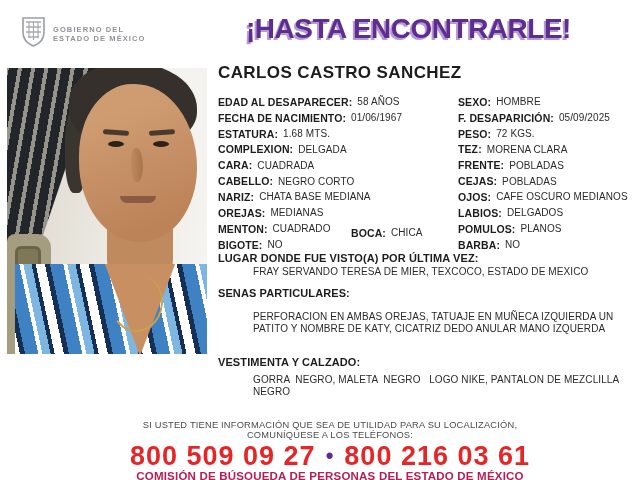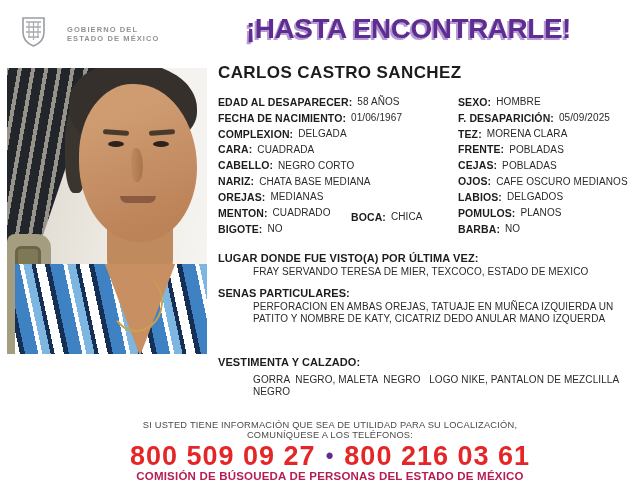--- a/index.html
+++ b/index.html
@@ -1,21 +1,21 @@
 <!DOCTYPE html>
 <html><head>
 <meta charset="utf-8">
 <style>
   * { margin:0; padding:0; box-sizing:border-box; }
   html,body { background:#ffffff; }
   body { font-family:"Liberation Sans", sans-serif; }
   .poster { position:relative; width:640px; height:480px; background:#ffffff; overflow:hidden; }
 
   
-  .logo { position:absolute; left:20px; top:16px; display:flex; align-items:center; gap:20px; }
+  .logo { position:absolute; left:20px; top:16px; display:flex; align-items:center; gap:6px; }
   .logo-text { font-size:7.5px; font-weight:bold; color:#8f9296; letter-spacing:1.1px; line-height:9px; }
   .title { position:absolute; left:246px; top:13px; width:386px; font-size:28px; font-weight:bold;
            color:#5f2c91; letter-spacing:-0.5px; text-shadow:-2px 2px 0 #b49bd1; white-space:nowrap; }
 
   
   .photo { position:absolute; left:7px; top:68px; width:200px; height:286px; overflow:hidden;
            background:linear-gradient(100deg,#d9d4c9 0%, #ece9e2 52%, #f7f6f3 100%); }
   .photo * { position:absolute; }
   .awning { left:-10px; top:-8px; width:150px; height:245px;
             background:repeating-linear-gradient(100deg,#22252a 0 9px,#96938a 9px 13px);
@@ -53,21 +53,21 @@
   .cell { display:flex; align-items:center; white-space:nowrap; }
   .cell.right { position:absolute; left:240px; top:0; height:100%; }
   .cell.mid { position:absolute; left:133px; top:4px; height:100%;text-align:center; }
   .flabel { font-size:10.5px; font-weight:bold; color:#1c1c1c; letter-spacing:0.1px; }
   .fvalue { font-size:10px; color:#2a2a2a; margin-left:5px; letter-spacing:0.1px; }
 
   .section { position:absolute; left:218px; width:408px; }
   .sec-title { font-size:11px; font-weight:bold; color:#1c1c1c; letter-spacing:0.1px; }
   .sec-text { font-size:10px; color:#2a2a2a; line-height:11.5px; letter-spacing:0.1px; white-space:pre-wrap;padding-left:35px; }
   #sec-lastseen { top:252px; } #sec-lastseen .sec-text { margin-top:2px; }
-  #sec-signs { top:287px; } #sec-signs .sec-text { margin-top:2px; }
+  #sec-signs { top:287px; } #sec-signs .sec-text { margin-top:12px; }
   #sec-clothing { top:356px; } #sec-clothing .sec-text { margin-top:6px; }
 
   
   .footer { position:absolute; left:20px; top:420px; width:620px; text-align:center; }
   .notice { font-size:9.3px; color:#4a4a4a; line-height:10px; letter-spacing:0.2px; }
   .phones { margin-top:3px; display:flex; justify-content:center; align-items:center; gap:10px;
             font-size:27px; font-weight:bold; color:#e52628; letter-spacing:1px; line-height:26px; }
   .phone-sep { color:#5f2c91; font-size:22px; line-height:26px; }
   .org { margin-top:1px; font-size:11.5px; font-weight:bold; color:#b41e52; letter-spacing:0.2px; }
 </style>
@@ -129,20 +129,30 @@
           <span class="flabel">FECHA DE NACIMIENTO:</span>
           <span class="fvalue">01/06/1967</span>
         </span>
       <span class="cell right">
           <span class="flabel">F. DESAPARICIÓN:</span>
           <span class="fvalue">05/09/2025</span>
         </span>
     </div>
     <div class="frow">
       <span class="cell">
+          <span class="flabel">ESTATURA:</span>
+          <span class="fvalue">1.68 MTS.</span>
+        </span>
+      <span class="cell right">
+          <span class="flabel">PESO:</span>
+          <span class="fvalue">72 KGS.</span>
+        </span>
+    </div>
+    <div class="frow">
+      <span class="cell">
           <span class="flabel">COMPLEXION:</span>
           <span class="fvalue">DELGADA</span>
         </span>
       <span class="cell right">
           <span class="flabel">TEZ:</span>
           <span class="fvalue">MORENA CLARA</span>
         </span>
     </div>
     <div class="frow">
       <span class="cell">

